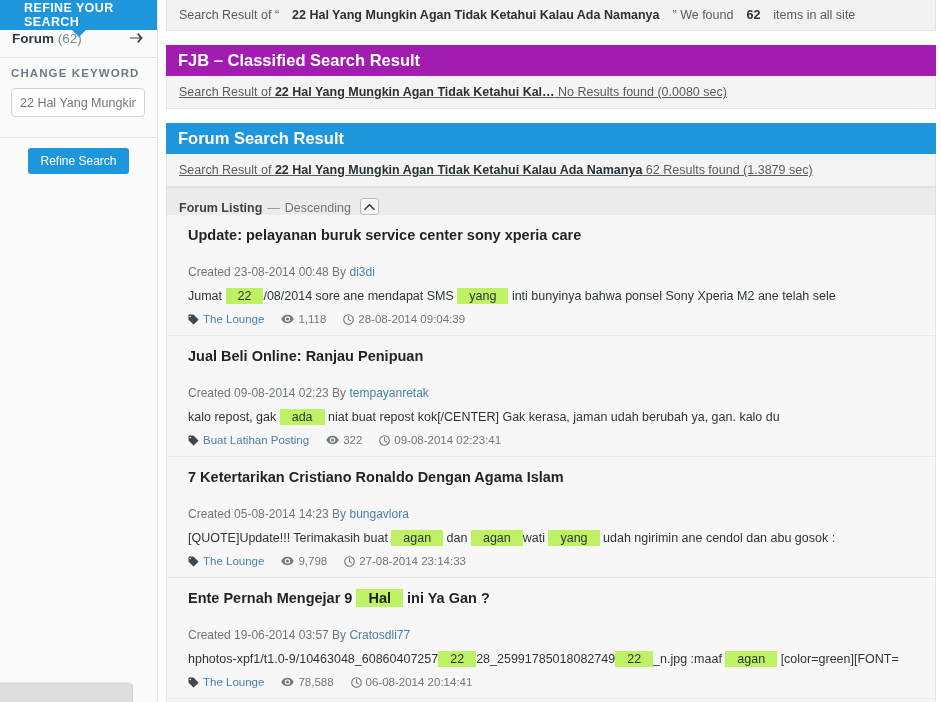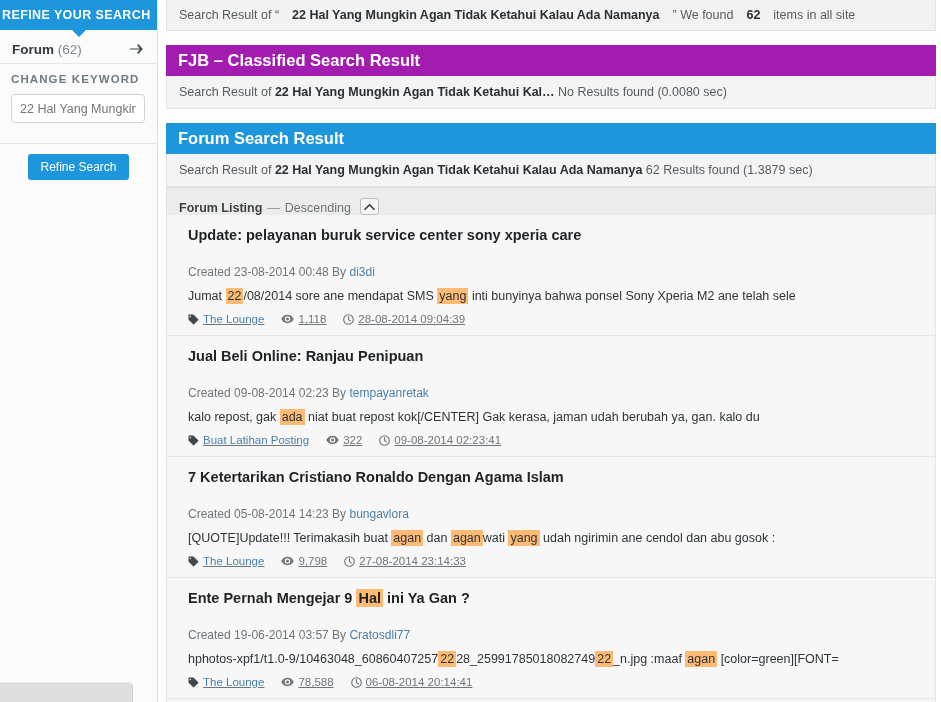--- a/index.html
+++ b/index.html
@@ -27,42 +27,42 @@
   #refine-header {
     position: relative;
     height: 30px;
     background: #1e96dc;
     color: #ffffff;
     font-size: 12.5px;
     font-weight: bold;
     letter-spacing: .4px;
     display: flex;
     align-items: center;
-    padding-left: 2px;
+    padding-left: 24px;
     box-sizing: border-box;
   }
   #refine-header:after {
     content: "";
     position: absolute;
     left: 72px; top: 30px;
     border-left: 7px solid transparent;
     border-right: 7px solid transparent;
     border-top: 7px solid #1e96dc;
   }
   .side-row {
     border-bottom: 1px solid #e6e6e6;
     padding: 10px 12px;
     box-sizing: border-box;
   }
   #forum-row {
     display: flex;
-    align-items: flex-start;
+    align-items: flex-end;
     justify-content: space-between;
     padding: 12px 12px 11px 12px;
-    height: 34px;
+    height: 28px;
   }
   #forum-row .fr-label { font-size: 13.5px; color: #2f3a40; }
   #forum-row .fr-label b { font-weight: bold; }
   #forum-row .fr-count { color: #7d868c; font-weight: normal; }
   .arrow-icon {
     font-size: 15px;
     color: #3a454b;
     line-height: 1;
   }
   #keyword-block { padding: 9px 11px 20px 11px; border-bottom: 1px solid #e6e6e6; }
@@ -153,20 +153,21 @@
   .sect-head.green { background: #a21caf; }
   .sect-head.blue  { background: #1e96dc; }
   .sect-body {
     background: #f4f4f4;
     border: 1px solid #e4e4e4;
     border-top: none;
     box-sizing: border-box;
     padding: 9px 12px;
     font-size: 12.5px;
     color: #555c61;
+    text-decoration: underline;
   }
   .sect-body b { color: #2a3136; }
 
   #listing-bar {
     height: 28px;
     background: #ececec;
     border: 1px solid #e0e0e0;
     border-bottom: none;
     box-sizing: border-box;
     display: flex;
@@ -218,29 +219,29 @@
   }
   .r-created a { color: #4a7fa8; text-decoration: none; }
   .r-snippet {
     font-size: 12.5px;
     color: #2d3438;
     line-height: 18px;
     margin-bottom: 7px;
     white-space: nowrap;
     overflow: hidden;
   }
-  mark { background: #fdba74; color: inherit; padding: 1px 2px; }
+  mark { background: #bef264; color: inherit; padding: 1px 12px; }
   .r-meta {
     font-size: 11.5px;
     color: #6e767b;
     display: flex;
     align-items: center;
     line-height: 14px;
   }
-  .r-meta .m-item { display: inline-flex; align-items: center; margin-right: 17px; text-decoration: underline; }
+  .r-meta .m-item { display: inline-flex; align-items: center; margin-right: 17px; }
   .r-meta .m-item:last-child { margin-right: 0; }
   .r-meta a { color: #4a7fa8; text-decoration: none; }
   .m-ico { display: inline-flex; margin-right: 4px; }
   .m-ico svg { display: block; }
 </style>
 </head>
 <body>
 
 <div id="sidebar">
   <div id="refine-header">

